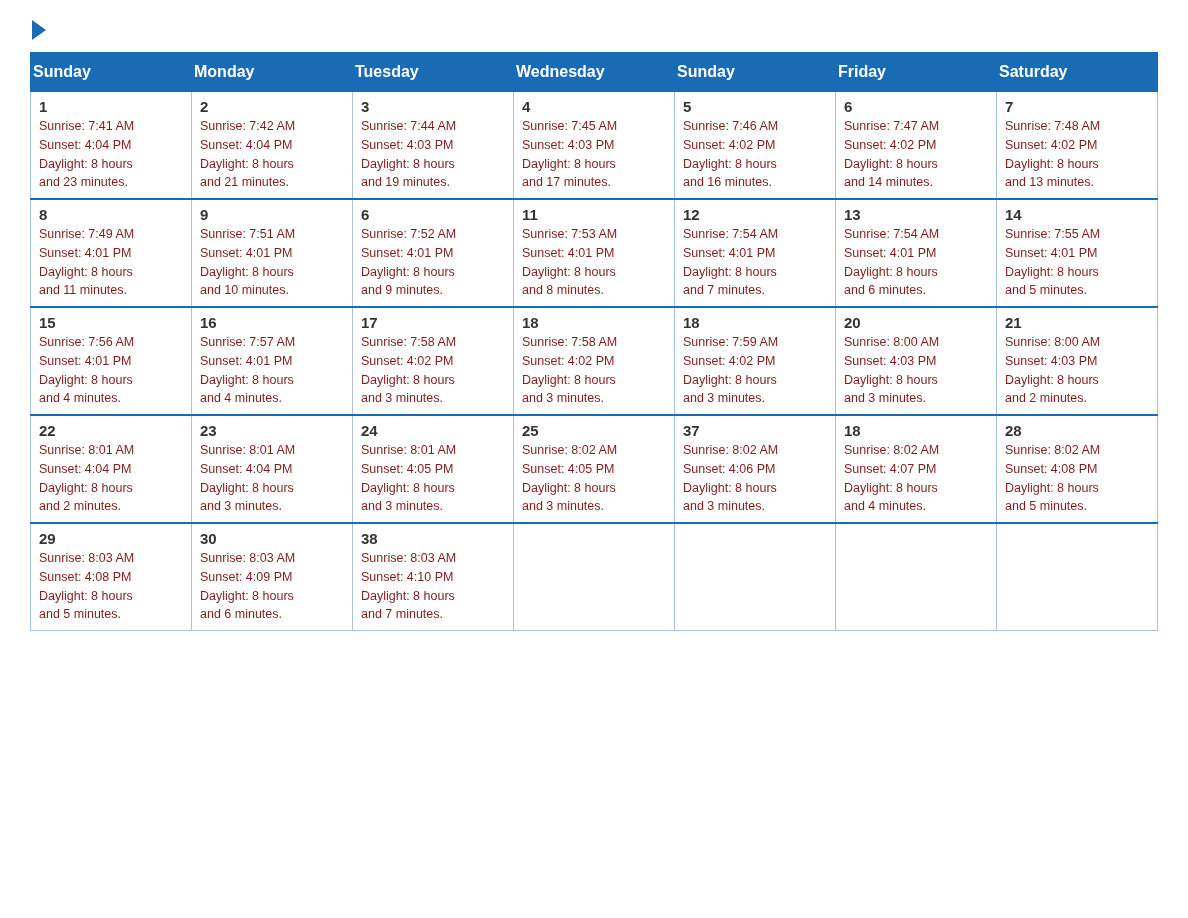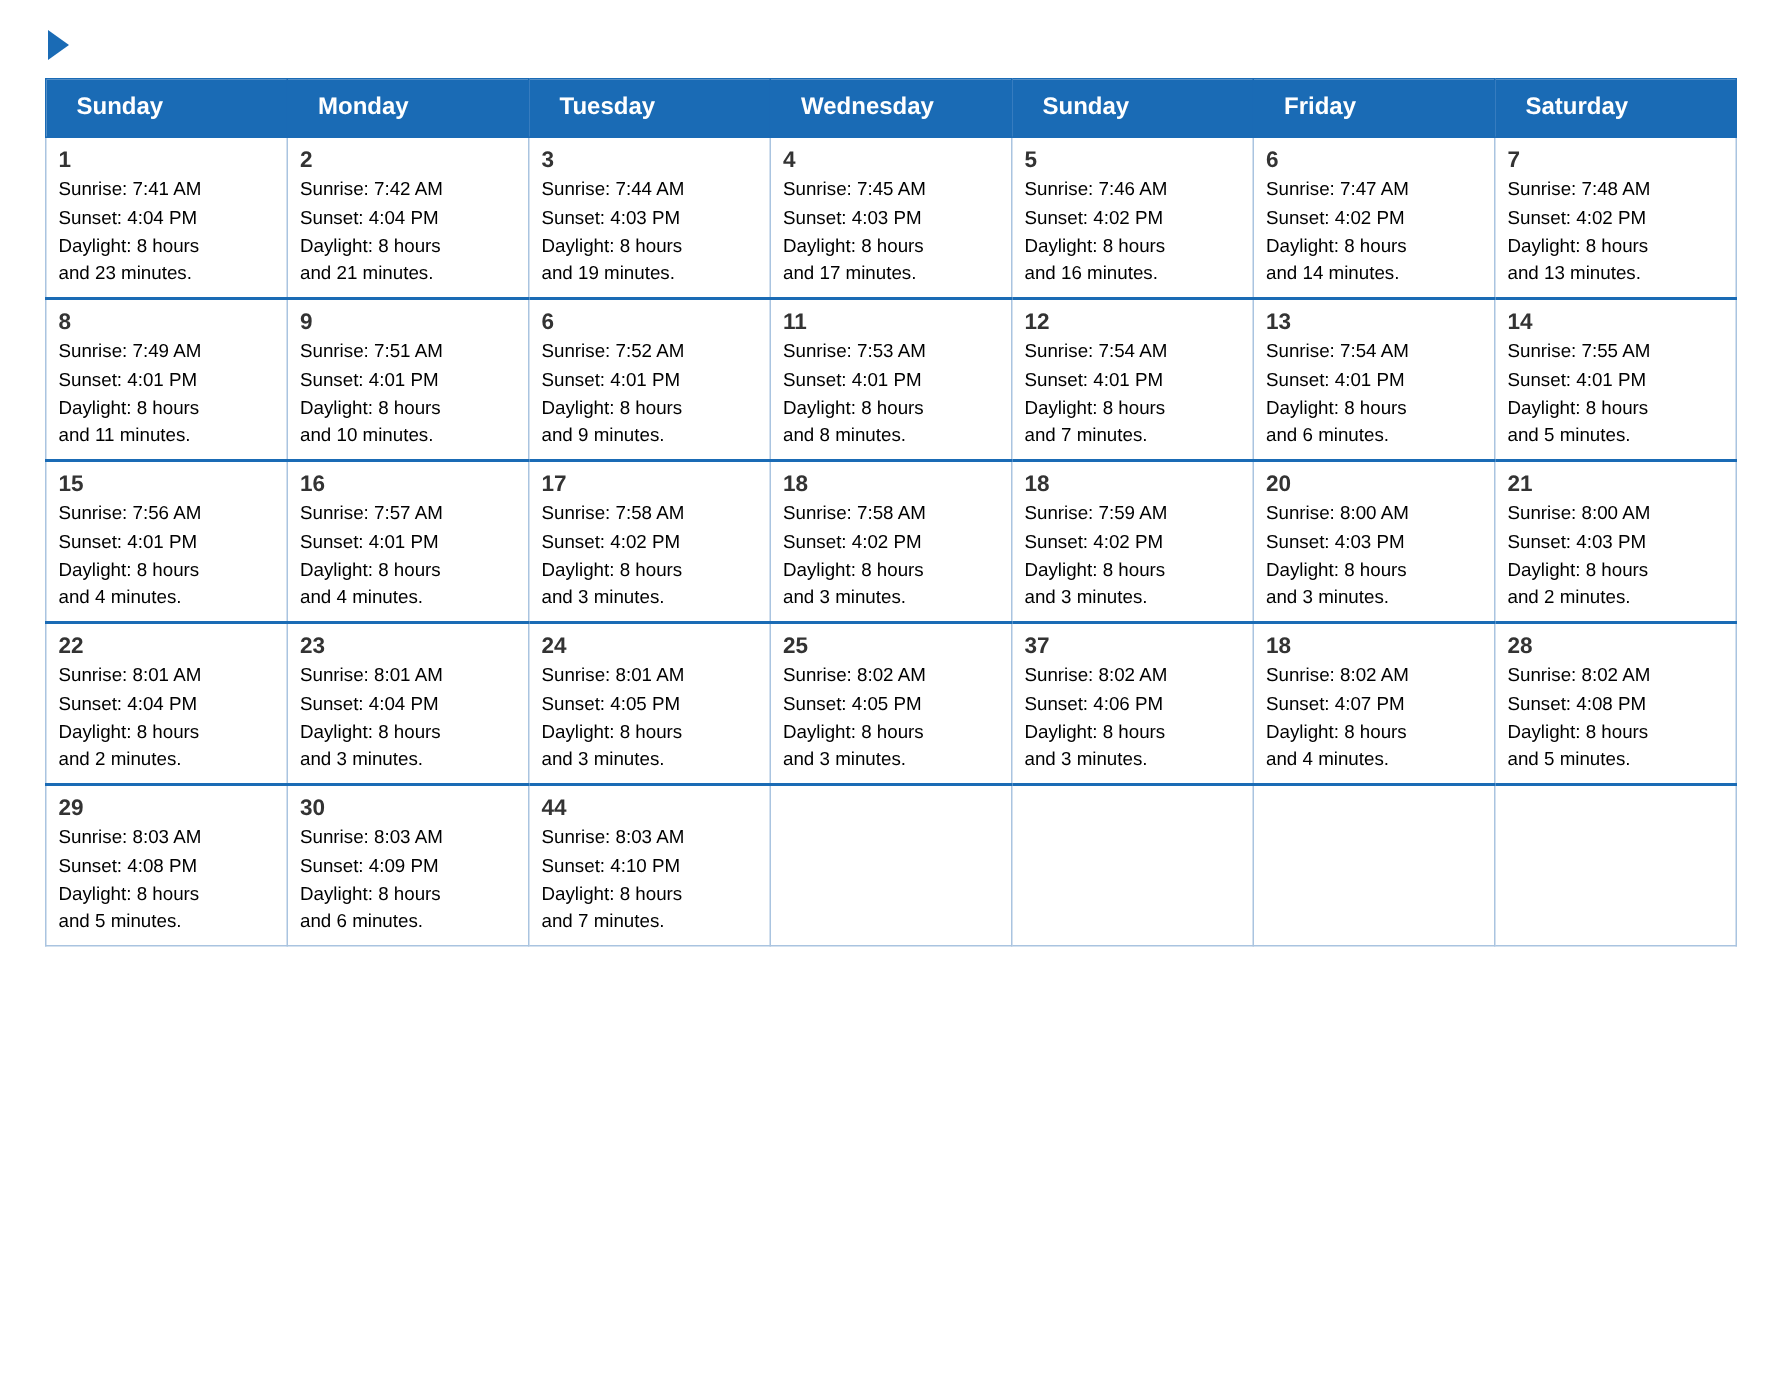--- a/index.html
+++ b/index.html
@@ -62,40 +62,40 @@
     .calendar {
       width: 100%;
       border-collapse: collapse;
       border: 1px solid #1a6bb5;
     }
     .calendar th {
       background-color: #1a6bb5;
       color: #fff;
       font-size: 16px;
       font-weight: bold;
-      padding: 10px 20px;
+      padding: 10px 2px;
       text-align: left;
       border: 1px solid #1a6bb5;
     }
     .calendar td {
       vertical-align: top;
       border: 1px solid #aac4e0;
       padding: 6px 8px;
       width: calc(100% / 7);
       min-height: 100px;
     }
     .day-number {
       font-size: 15px;
       font-weight: bold;
       color: #333;
       margin-bottom: 2px;
     }
     .day-info {
       font-size: 12.5px;
-      color: #000000;
+      color: #7f1d1d;
       line-height: 1.5;
     }
     .empty-cell {
       background: #fff;
     }
     tr:not(:first-child) td {
       border-top: 2px solid #1a6bb5;
     }
   </style>
 </head>
@@ -254,21 +254,21 @@
       <tr>
         <td>
           <div class="day-number">29</div>
           <div class="day-info">Sunrise: 8:03 AM<br>Sunset: 4:08 PM<br>Daylight: 8 hours<br>and 5 minutes.</div>
         </td>
         <td>
           <div class="day-number">30</div>
           <div class="day-info">Sunrise: 8:03 AM<br>Sunset: 4:09 PM<br>Daylight: 8 hours<br>and 6 minutes.</div>
         </td>
         <td>
-          <div class="day-number">44</div>
+          <div class="day-number">38</div>
           <div class="day-info">Sunrise: 8:03 AM<br>Sunset: 4:10 PM<br>Daylight: 8 hours<br>and 7 minutes.</div>
         </td>
         <td class="empty-cell"></td>
         <td class="empty-cell"></td>
         <td class="empty-cell"></td>
         <td class="empty-cell"></td>
       </tr>
     </tbody>
 </table>
 

